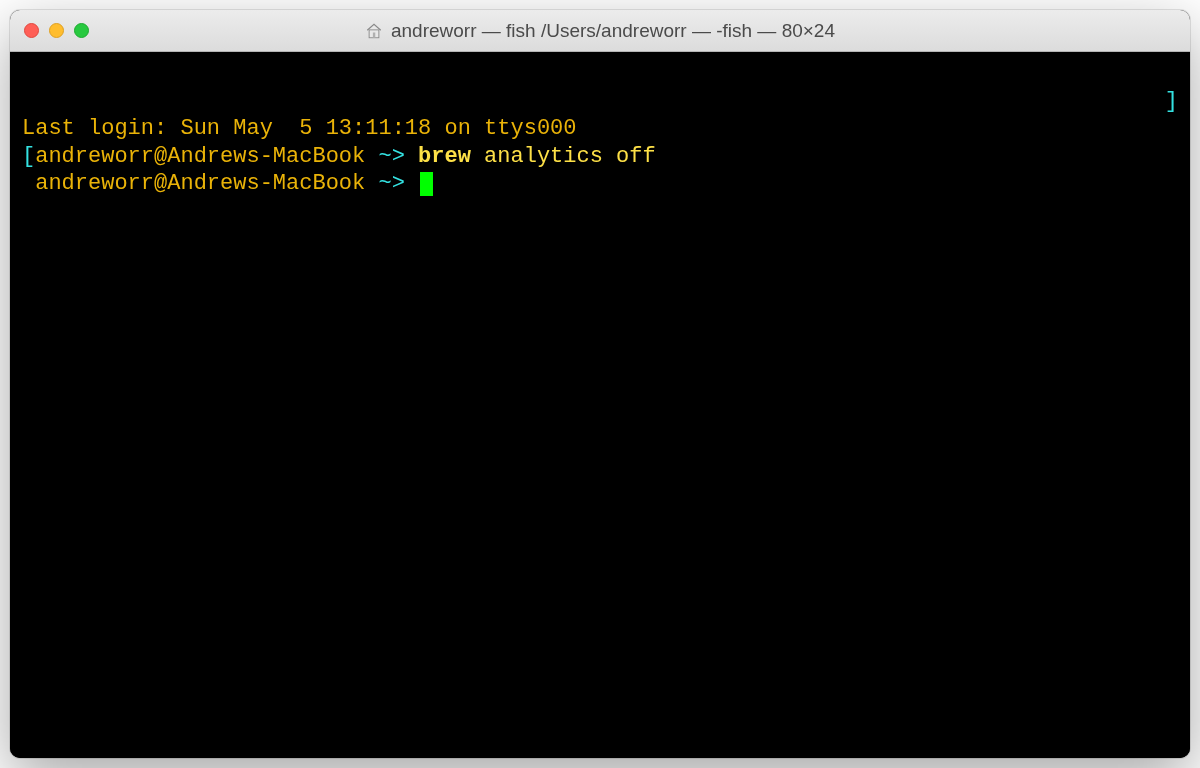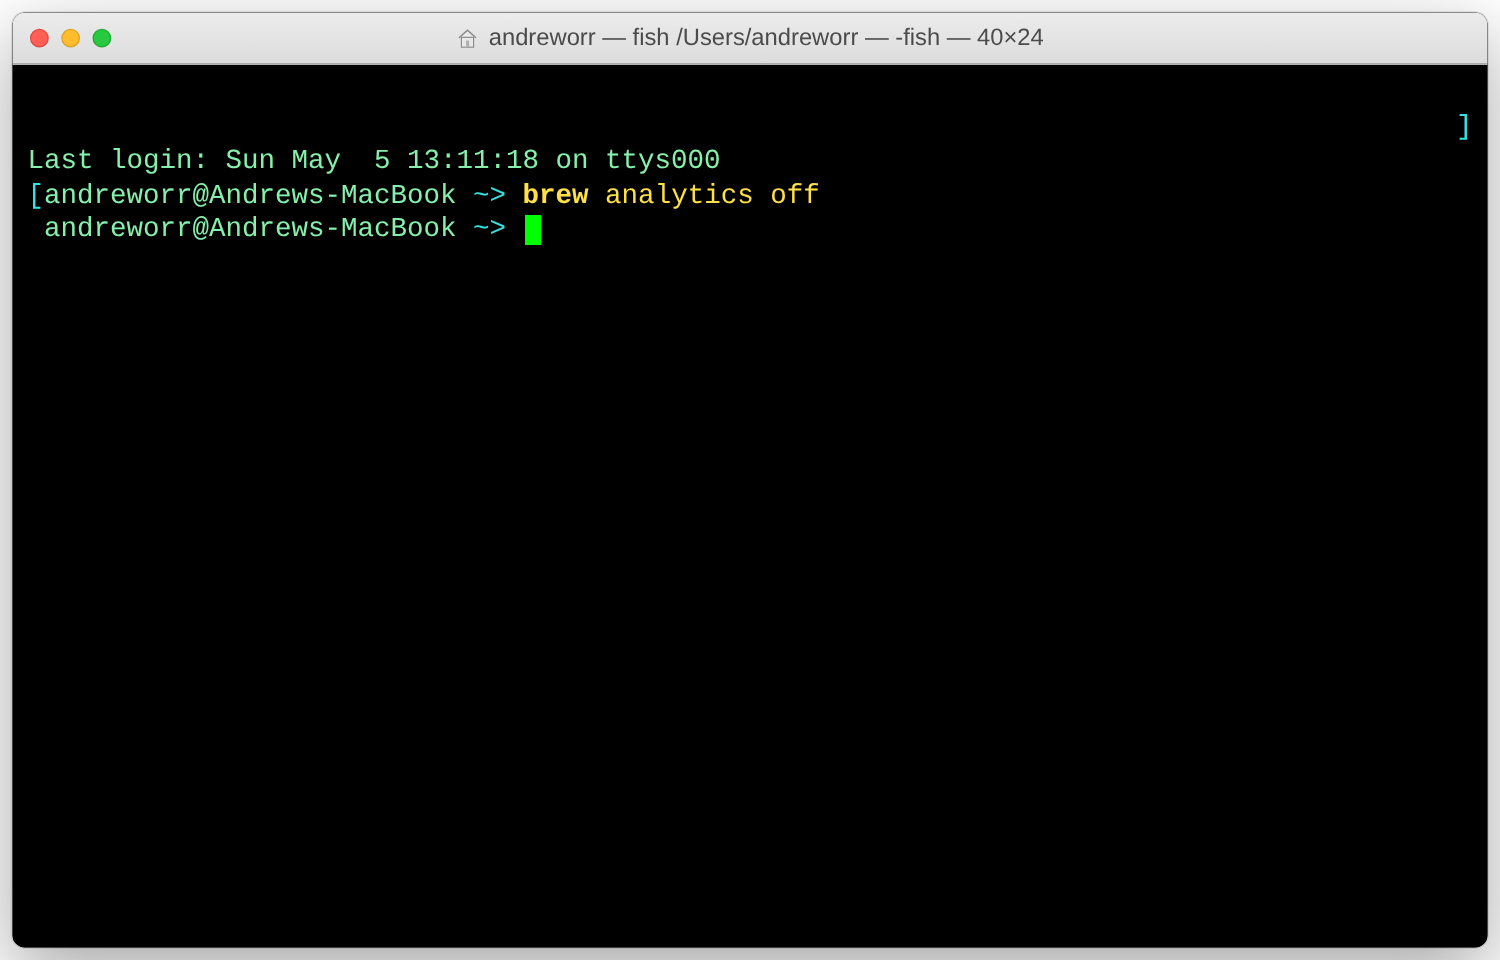--- a/index.html
+++ b/index.html
@@ -76,21 +76,21 @@
       font-family: "Menlo", "Monaco", "Courier New", monospace;
       font-size: 22px;
       line-height: 1.25;
       white-space: pre;
       overflow: hidden;
       position: relative;
     }
     .line {
       display: flex;
     }
-    .txt-green { color: #86efac; }
+    .txt-green { color: #eab308; }
     .txt-cyan  { color: #34e2e2; }
     .txt-blue  { color: #fde047; }
     .txt-bold  { font-weight: bold; }
     .cursor-block {
       display: inline-block;
       width: 13px;
       height: 24px;
       background: #00ff00;
       vertical-align: text-bottom;
       margin-left: 2px;
@@ -112,19 +112,19 @@
       <div class="traffic-light zoom"></div>
     </div>
     <div class="title-content">
       <span class="home-icon">
         <svg width="18" height="18" viewBox="0 0 24 24" fill="none">
           <path d="M3 11 L12 3 L21 11" stroke="#8a8a8a" stroke-width="1.6" fill="#e8e8e8"></path>
           <rect x="5.5" y="10.5" width="13" height="10.5" fill="#e8e8e8" stroke="#8a8a8a" stroke-width="1.2"></rect>
           <rect x="10.5" y="14" width="3.2" height="7" fill="#b0b0b0"></rect>
         </svg>
       </span>
-      <span>andreworr — fish  /Users/andreworr — -fish — 40×24</span>
+      <span>andreworr — fish  /Users/andreworr — -fish — 80×24</span>
     </div>
   </div>
 
   <div class="terminal-body" id="terminal-body">
   <div class="line"><span><span class="txt-green">Last login: Sun May  5 13:11:18 on ttys000</span></span></div><div class="line"><span><span class="txt-cyan">[</span><span class="txt-green">andreworr@Andrews-MacBook</span><span class="txt-cyan"> ~&gt; </span><span class="txt-blue txt-bold">brew</span><span class=""> </span><span class="txt-blue">analytics off</span></span><span class="right-bracket" style="top: 35.5px;">]</span></div><div class="line"><span><span class=""> </span><span class="txt-green">andreworr@Andrews-MacBook</span><span class="txt-cyan"> ~&gt; </span><span class="cursor-block"></span></span></div></div>
 </div>
 
 </body></html>

